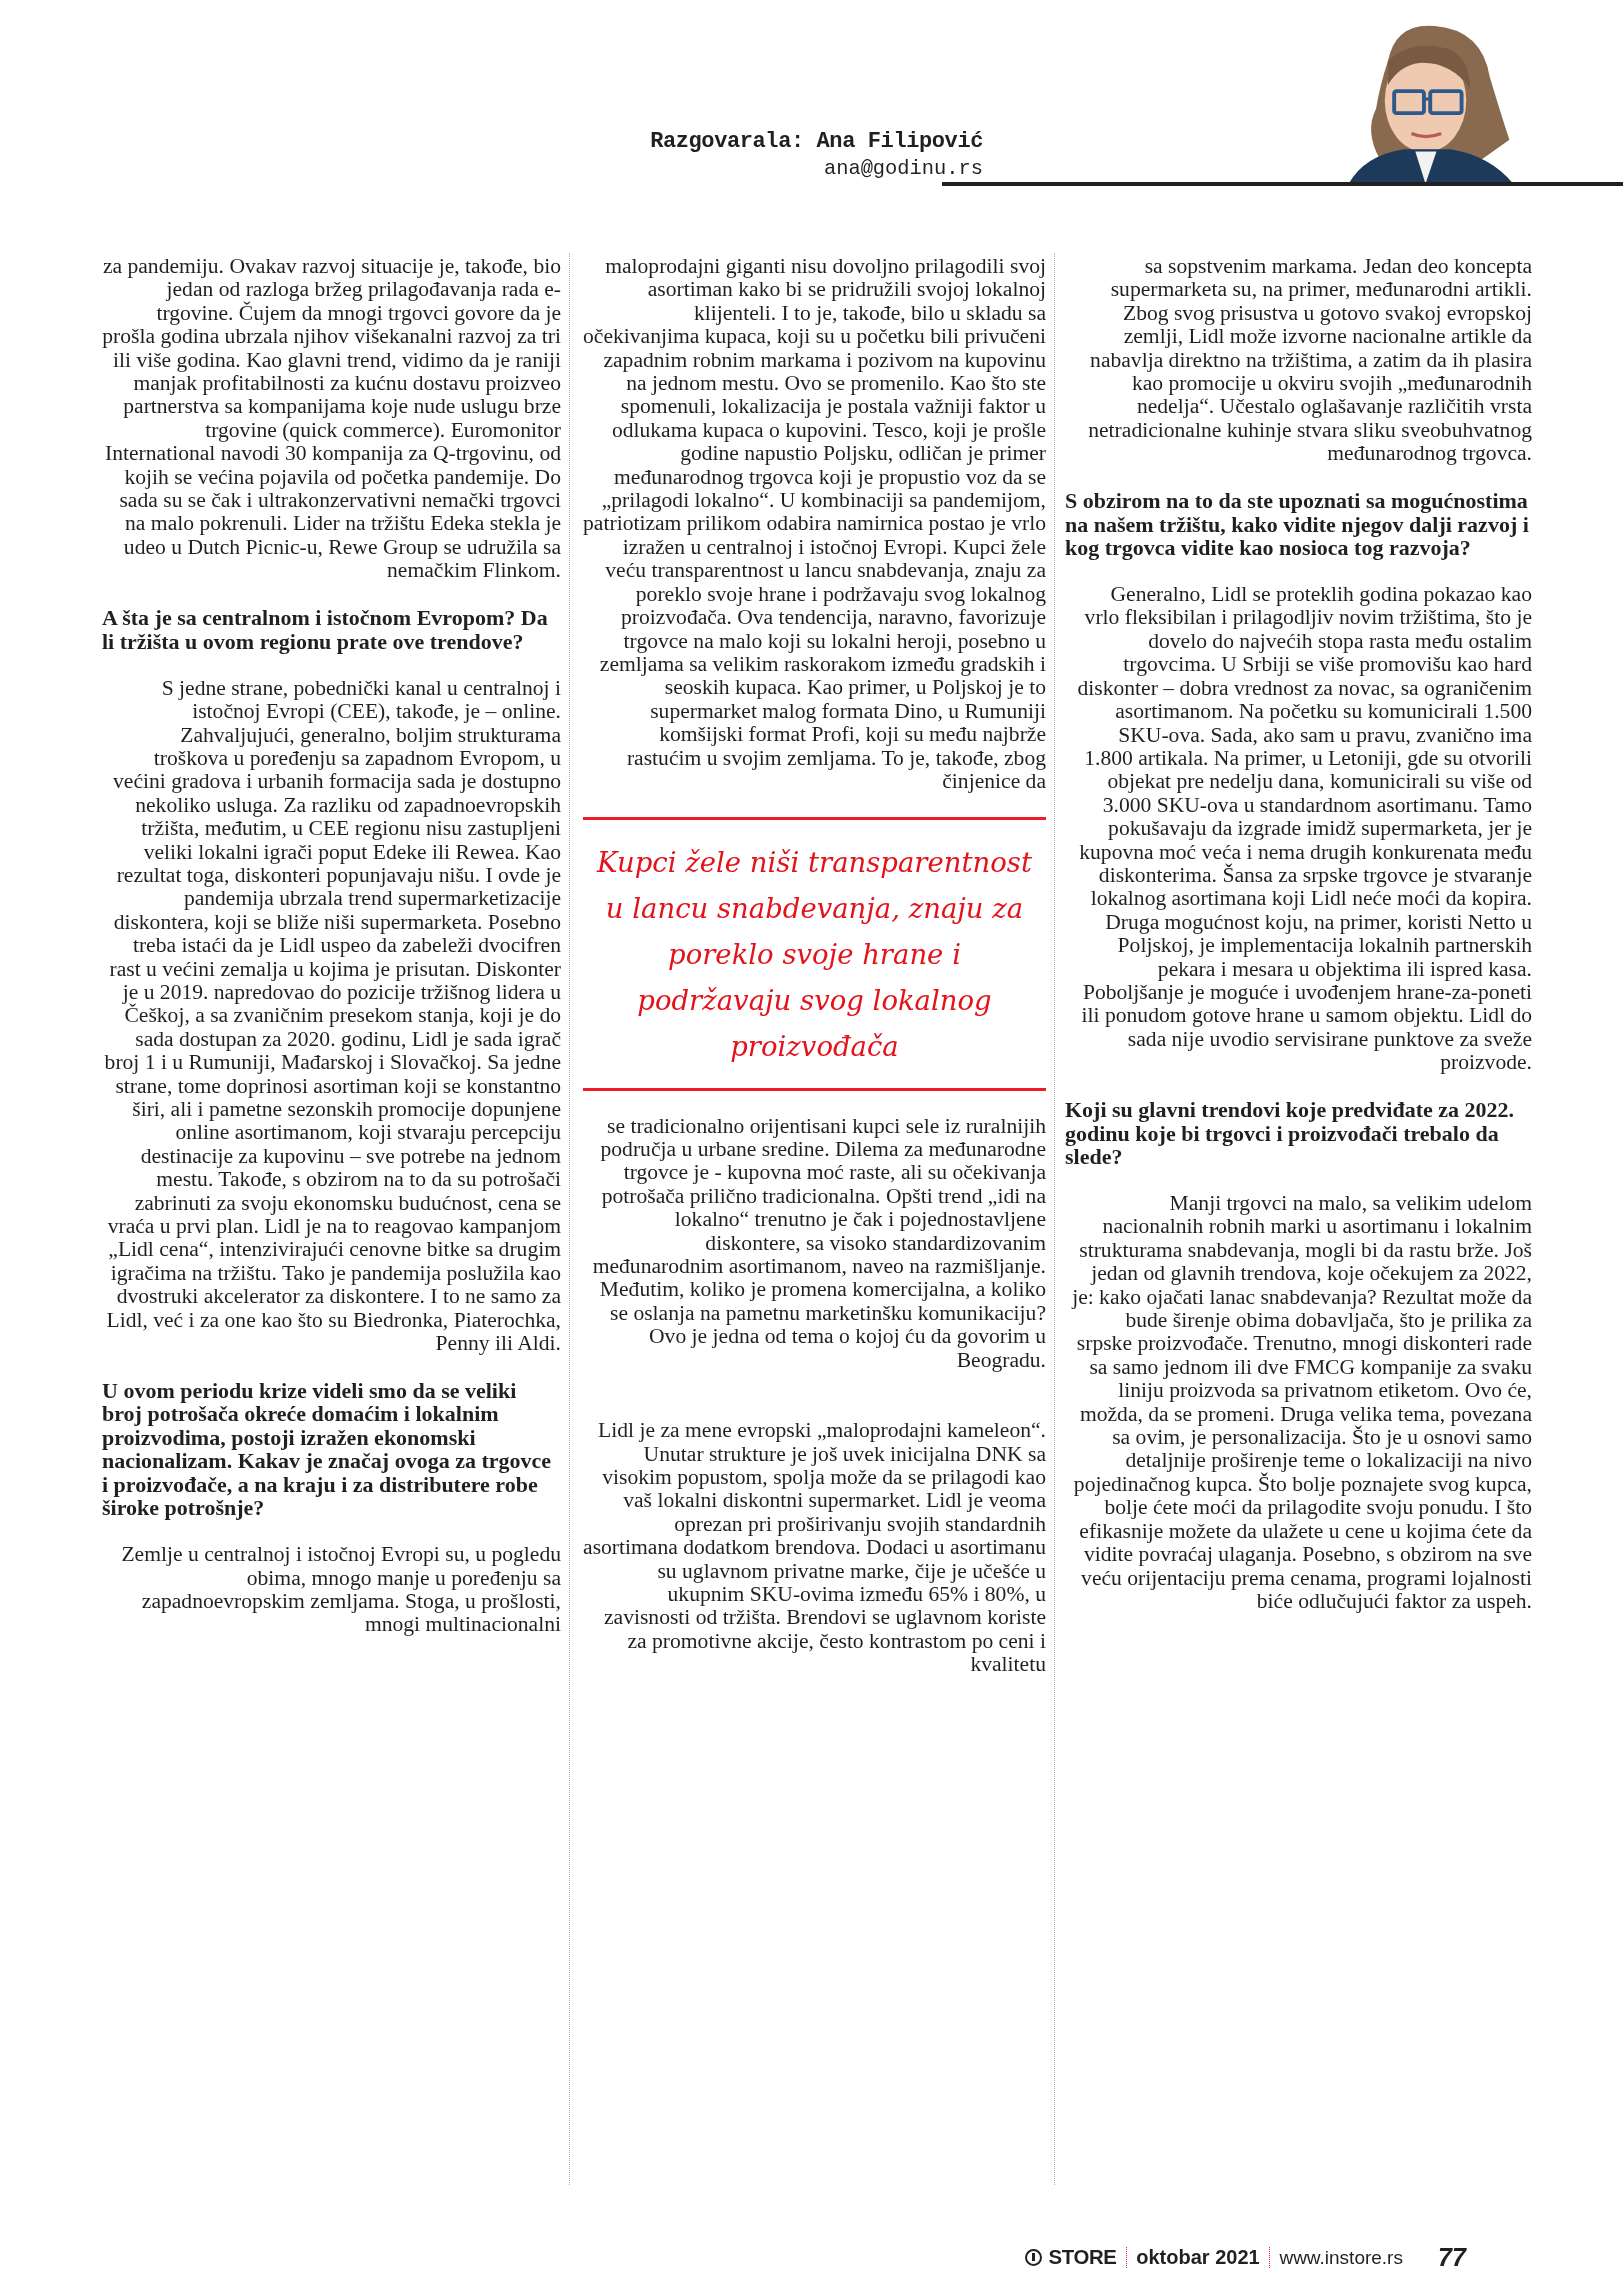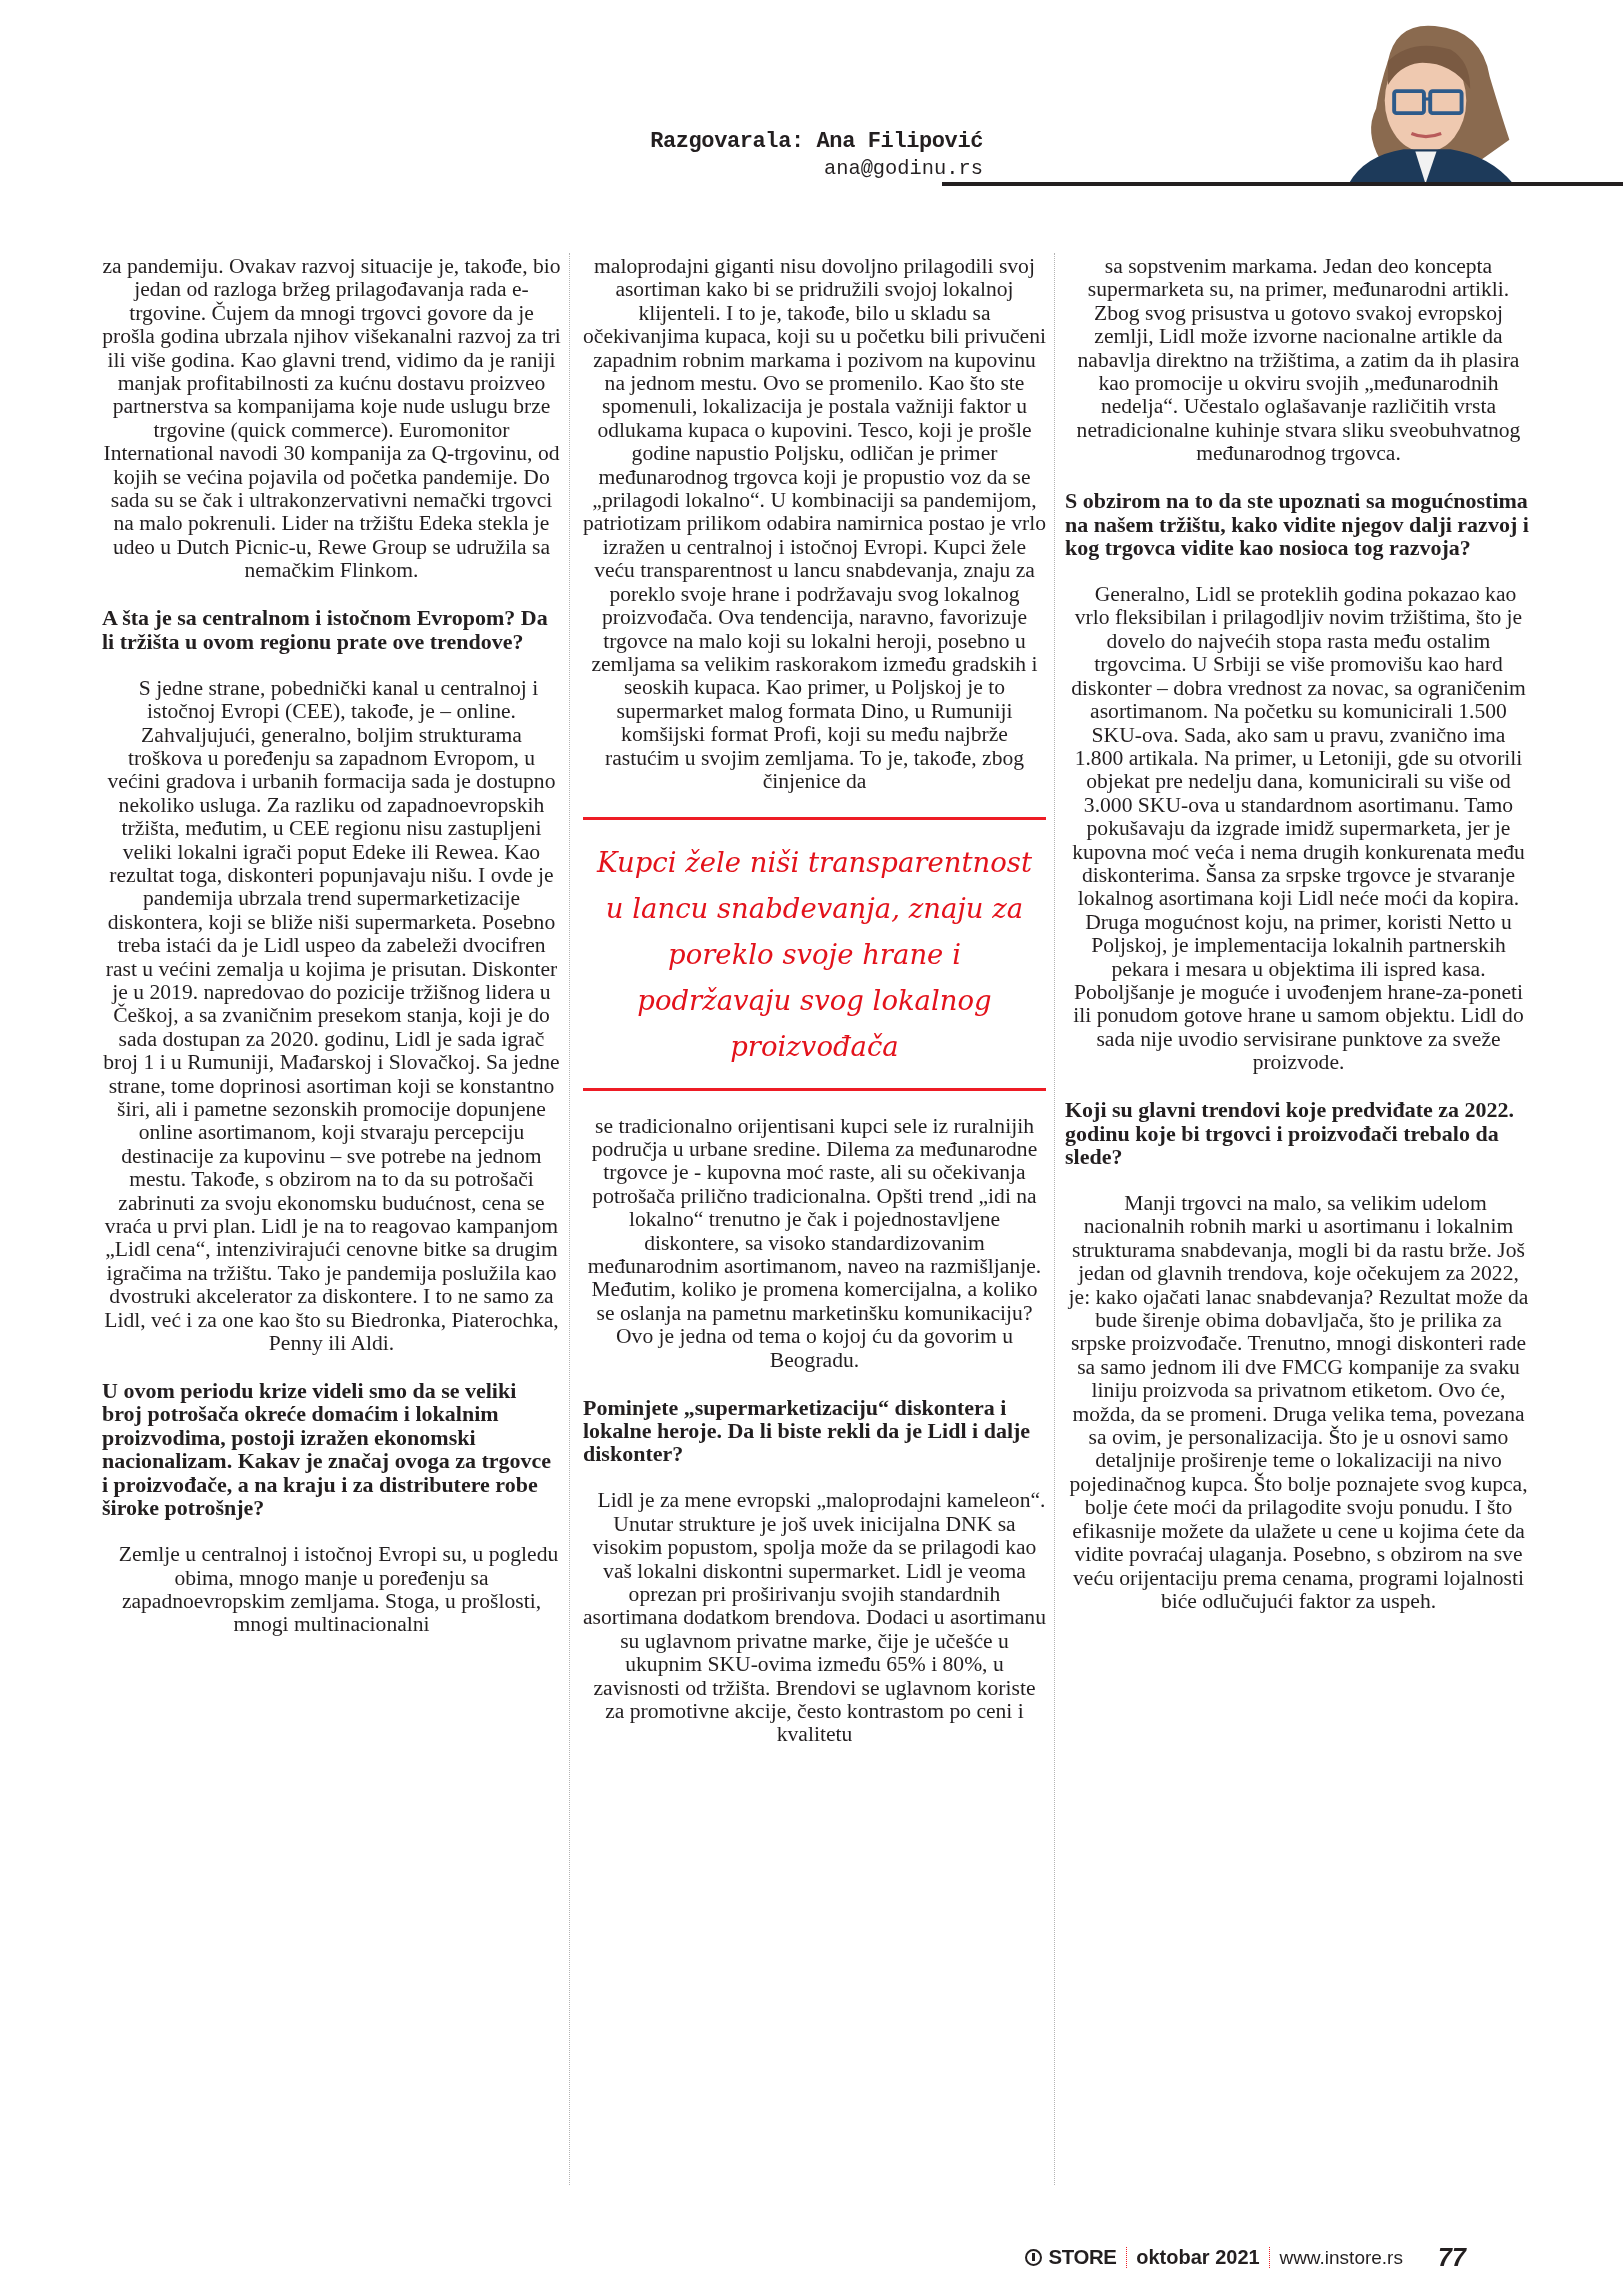--- a/index.html
+++ b/index.html
@@ -12,21 +12,21 @@
   .header-rule { position: absolute; left: 942px; top: 182px; width: 681px; height: 3.9px; background: #231f20; }
 
   .portrait { position: absolute; left: 1333px; top: 14px; width: 196px; height: 170px; }
 
   .col { position: absolute; top: 255px; font-family: "Liberation Serif", serif; font-size: 21.6px; line-height: 23.4px; color: #231f20; }
   .col1 { left: 102px; width: 459px; }
   .col2 { left: 583px; width: 463px; }
   .col3 { left: 1065px; width: 467px; }
   .col-sep { position: absolute; top: 253px; width: 0; border-left: 1.6px dotted #b3b3b3; }
 
-  .col p { margin: 0; text-align: center; }
+  .col p { margin: 0; text-align: right; }
   .col p.indent { text-indent: 14px; }
   .col h3 { margin: 0; font-size: 22px; line-height: 23.4px; font-weight: bold; }
   .gap { height: 23.6px; }
 
   .pullquote { position: relative; margin: 23.6px 0 23.6px 0; border-top: 3.9px solid #ee1c25; border-bottom: 3.9px solid #ee1c25; padding: 19px 7.9px 19px 7.9px; text-align: center; font-family: "DejaVu Serif", serif; font-style: italic; font-size: 27.5px; line-height: 46px; color: #e3121b; }
 
   .footer { position: absolute; left: 1025px; top: 2242px; height: 31px; display: flex; align-items: center; font-family: "Liberation Sans", sans-serif; color: #231f20; }
   .footer .logo-mark { display: inline-block; width: 17.3px; height: 17.3px; border-radius: 50%; border: 2.4px solid #231f20; box-sizing: border-box; margin-right: 6.3px; position: relative; }
   .footer .logo-mark::after { content: ""; position: absolute; left: 4.7px; top: 2.4px; width: 3.1px; height: 7.9px; background: #231f20; }
   .footer .brand { font-weight: bold; font-size: 20.4px; letter-spacing: -0.4px; font-stretch: condensed; }
@@ -72,21 +72,20 @@
   <h3>U ovom periodu krize videli smo da se veliki broj potrošača okreće domaćim i lokalnim proizvodima, postoji izražen ekonomski nacionalizam. Kakav je značaj ovoga za trgovce i proizvođače, a na kraju i za distributere robe široke potrošnje?</h3>
   <div class="gap"></div>
   <p class="indent">Zemlje u centralnoj i istočnoj Evropi su, u pogledu obima, mnogo manje u poređenju sa zapadnoevropskim zemljama. Stoga, u prošlosti, mnogi multinacionalni</p>
 </div>
 
 <div class="col col2">
   <p>maloprodajni giganti nisu dovoljno prilagodili svoj asortiman kako bi se pridružili svojoj lokalnoj klijenteli. I to je, takođe, bilo u skladu sa očekivanjima kupaca, koji su u početku bili privučeni zapadnim robnim markama i pozivom na kupovinu na jednom mestu. Ovo se promenilo. Kao što ste spomenuli, lokalizacija je postala važniji faktor u odlukama kupaca o kupovini. Tesco, koji je prošle godine napustio Poljsku, odličan je primer međunarodnog trgovca koji je propustio voz da se „prilagodi lokalno“. U kombinaciji sa pandemijom, patriotizam prilikom odabira namirnica postao je vrlo izražen u centralnoj i istočnoj Evropi. Kupci žele veću transparentnost u lancu snabdevanja, znaju za poreklo svoje hrane i podržavaju svog lokalnog proizvođača. Ova tendencija, naravno, favorizuje trgovce na malo koji su lokalni heroji, posebno u zemljama sa velikim raskorakom između gradskih i seoskih kupaca. Kao primer, u Poljskoj je to supermarket malog formata Dino, u Rumuniji komšijski format Profi, koji su među najbrže rastućim u svojim zemljama. To je, takođe, zbog činjenice da</p>
   <div class="pullquote">Kupci žele niši transparentnost u lancu snabdevanja, znaju za poreklo svoje hrane i podržavaju svog lokalnog proizvođača</div>
   <p>se tradicionalno orijentisani kupci sele iz ruralnijih područja u urbane sredine. Dilema za međunarodne trgovce je - kupovna moć raste, ali su očekivanja potrošača prilično tradicionalna. Opšti trend „idi na lokalno“ trenutno je čak i pojednostavljene diskontere, sa visoko standardizovanim međunarodnim asortimanom, naveo na razmišljanje. Međutim, koliko je promena komercijalna, a koliko se oslanja na pametnu marketinšku komunikaciju? Ovo je jedna od tema o kojoj ću da govorim u Beogradu.</p>
   <div class="gap"></div>
-  <h3>Pominjete „supermarketizaciju“ diskontera i lokalne heroje. Da li biste rekli da je Lidl i dalje diskonter?</h3>
   <div class="gap"></div>
   <p class="indent">Lidl je za mene evropski „maloprodajni kameleon“. Unutar strukture je još uvek inicijalna DNK sa visokim popustom, spolja može da se prilagodi kao vaš lokalni diskontni supermarket. Lidl je veoma oprezan pri proširivanju svojih standardnih asortimana dodatkom brendova. Dodaci u asortimanu su uglavnom privatne marke, čije je učešće u ukupnim SKU-ovima između 65% i 80%, u zavisnosti od tržišta. Brendovi se uglavnom koriste za promotivne akcije, često kontrastom po ceni i kvalitetu</p>
 </div>
 
 <div class="col col3">
   <p>sa sopstvenim markama. Jedan deo koncepta supermarketa su, na primer, međunarodni artikli. Zbog svog prisustva u gotovo svakoj evropskoj zemlji, Lidl može izvorne nacionalne artikle da nabavlja direktno na tržištima, a zatim da ih plasira kao promocije u okviru svojih „međunarodnih nedelja“. Učestalo oglašavanje različitih vrsta netradicionalne kuhinje stvara sliku sveobuhvatnog međunarodnog trgovca.</p>
   <div class="gap"></div>
   <h3>S obzirom na to da ste upoznati sa mogućnostima na našem tržištu, kako vidite njegov dalji razvoj i kog trgovca vidite kao nosioca tog razvoja?</h3>
   <div class="gap"></div>
   <p class="indent">Generalno, Lidl se proteklih godina pokazao kao vrlo fleksibilan i prilagodljiv novim tržištima, što je dovelo do najvećih stopa rasta među ostalim trgovcima. U Srbiji se više promovišu kao hard diskonter – dobra vrednost za novac, sa ograničenim asortimanom. Na početku su komunicirali 1.500 SKU-ova. Sada, ako sam u pravu, zvanično ima 1.800 artikala. Na primer, u Letoniji, gde su otvorili objekat pre nedelju dana, komunicirali su više od 3.000 SKU-ova u standardnom asortimanu. Tamo pokušavaju da izgrade imidž supermarketa, jer je kupovna moć veća i nema drugih konkurenata među diskonterima. Šansa za srpske trgovce je stvaranje lokalnog asortimana koji Lidl neće moći da kopira. Druga mogućnost koju, na primer, koristi Netto u Poljskoj, je implementacija lokalnih partnerskih pekara i mesara u objektima ili ispred kasa. Poboljšanje je moguće i uvođenjem hrane-za-poneti ili ponudom gotove hrane u samom objektu. Lidl do sada nije uvodio servisirane punktove za sveže proizvode.</p>

